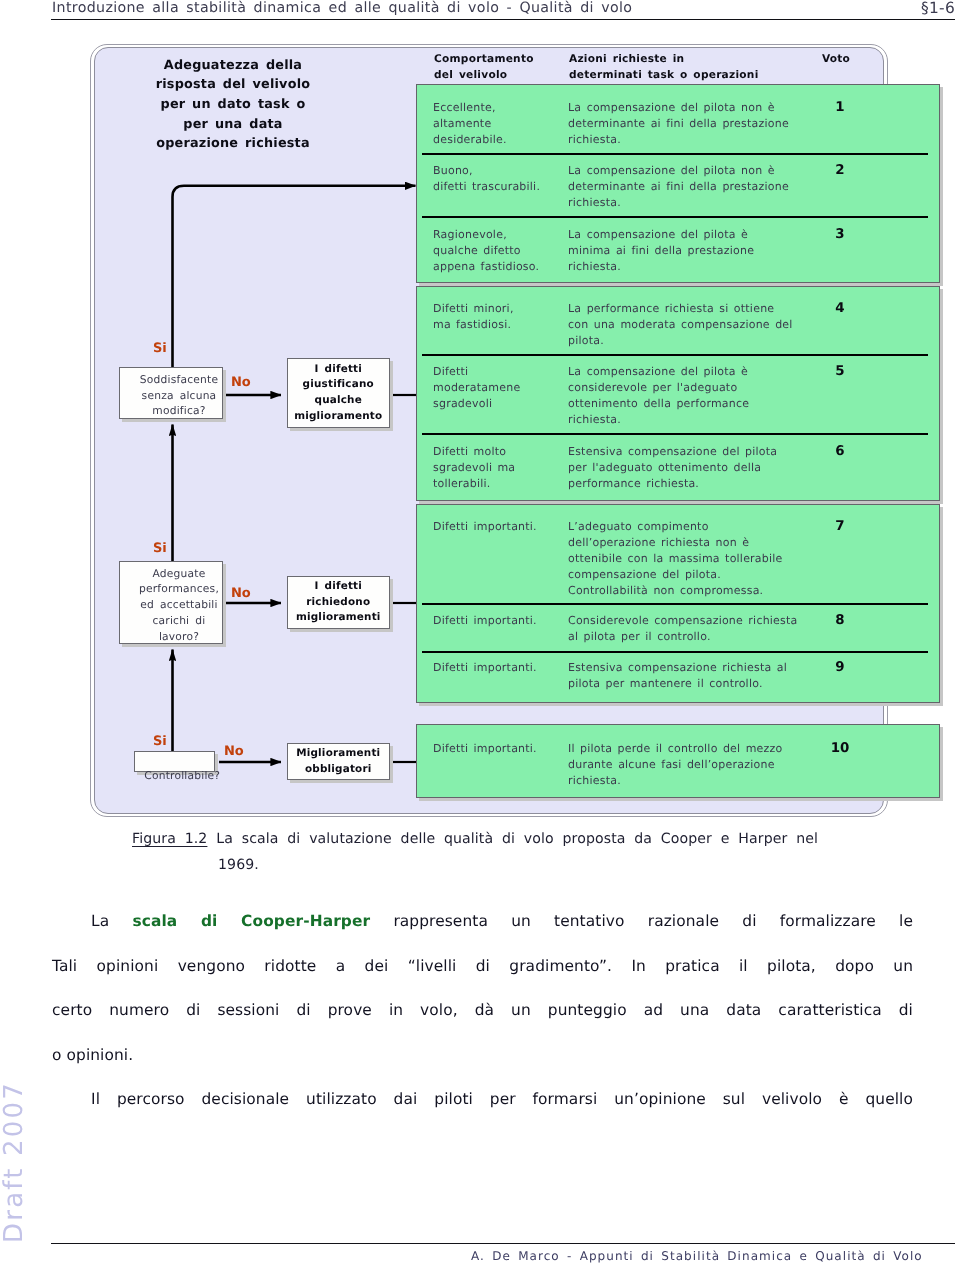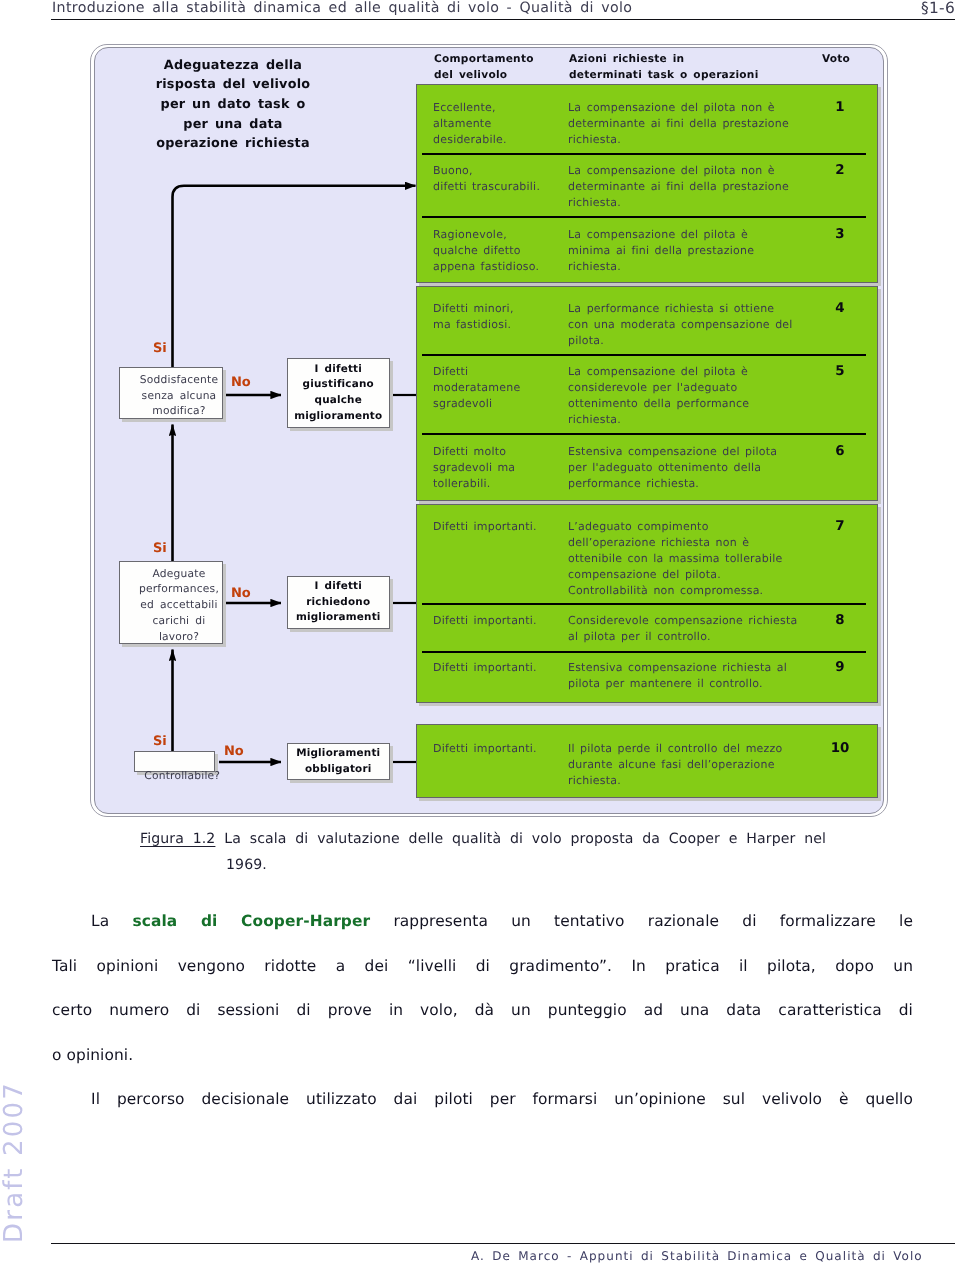--- a/index.html
+++ b/index.html
@@ -23,21 +23,21 @@
   
   #lt{position:absolute;left:133px;top:55.5px;width:200px;text-align:center;
       font-weight:bold;font-size:12.8px;line-height:19.7px;color:#0d0d16;
       letter-spacing:0.2px;word-spacing:2.2px;white-space:pre-line;}
 
   
   .chead{position:absolute;font-weight:bold;font-size:10.6px;line-height:16.4px;
          color:#0d0d16;letter-spacing:0.25px;word-spacing:1.8px;white-space:pre;}
 
   
-  .tblock{position:absolute;left:416px;width:462px;background:#84cc16;
+  .tblock{position:absolute;left:416px;width:524px;background:#86efac;
           border:1.3px solid #64646a;box-sizing:border-box;
           box-shadow:3px 3px 0 0 #c6c6c6;}
   .row{position:absolute;left:0;right:0;}
   .sep{position:absolute;left:5px;right:11px;height:1.6px;background:#000;}
   .c1{position:absolute;left:16px;width:160px;font-size:11.0px;line-height:15.9px;
       color:#3b3b4c;letter-spacing:0.22px;word-spacing:1.4px;white-space:pre;}
   .c2{position:absolute;left:151px;width:260px;font-size:11.0px;line-height:15.9px;
       color:#3b3b4c;letter-spacing:0.22px;word-spacing:1.6px;white-space:pre;}
   .c3{position:absolute;left:408px;width:30px;text-align:center;
       font-size:13.4px;font-weight:bold;color:#0a0a12;}
@@ -49,21 +49,21 @@
         font-size:10.7px;line-height:15.7px;color:#3b3b4c;letter-spacing:0.2px;word-spacing:2.4px;}
   .abox{position:absolute;background:#fefefd;border:1.2px solid #6a6a70;box-sizing:border-box;
         box-shadow:3px 3px 0 0 #c6c6c6;display:flex;align-items:center;justify-content:center;}
   .abox > span{text-align:center;white-space:pre-line;
         font-size:10.4px;font-weight:bold;line-height:15.7px;color:#0a0a12;letter-spacing:0.2px;word-spacing:2.2px;}
 
   .lbl{position:absolute;font-size:13px;font-weight:bold;color:#c2410c;letter-spacing:-0.1px;line-height:13px;}
 
   
   #cap{position:absolute;left:132px;top:827px;width:686px;font-size:14.1px;
-       line-height:25.5px;color:#1e1e30;letter-spacing:0.1px;margin-left:8px;}
+       line-height:25.5px;color:#1e1e30;letter-spacing:0.1px;}
   #cap .capl{text-decoration:underline;text-underline-offset:3px;}
   #cap .l1{display:block;text-align:justify;text-align-last:justify;height:25.5px;overflow:hidden;}
   #cap .l1 > span{display:inline;}
   #cap .l2{display:block;margin-left:86px;}
   #body{position:absolute;left:52px;top:912px;width:861px;font-size:15.4px;color:#131322;letter-spacing:0.1px;}
   #body .bl{display:block;height:44.5px;white-space:nowrap;}
   #body .bl.j{white-space:normal;text-align:justify;}
   #body .bl.j:after{content:"";display:inline-block;width:100%;}
   #body .ind{display:inline-block;width:39px;}
   #body b.green{color:#16702b;font-weight:bold;}

